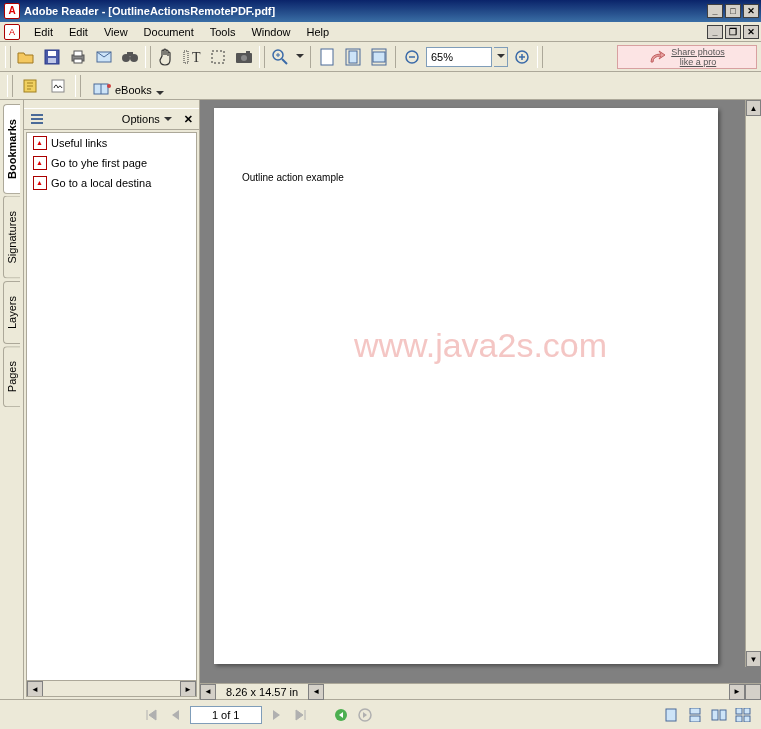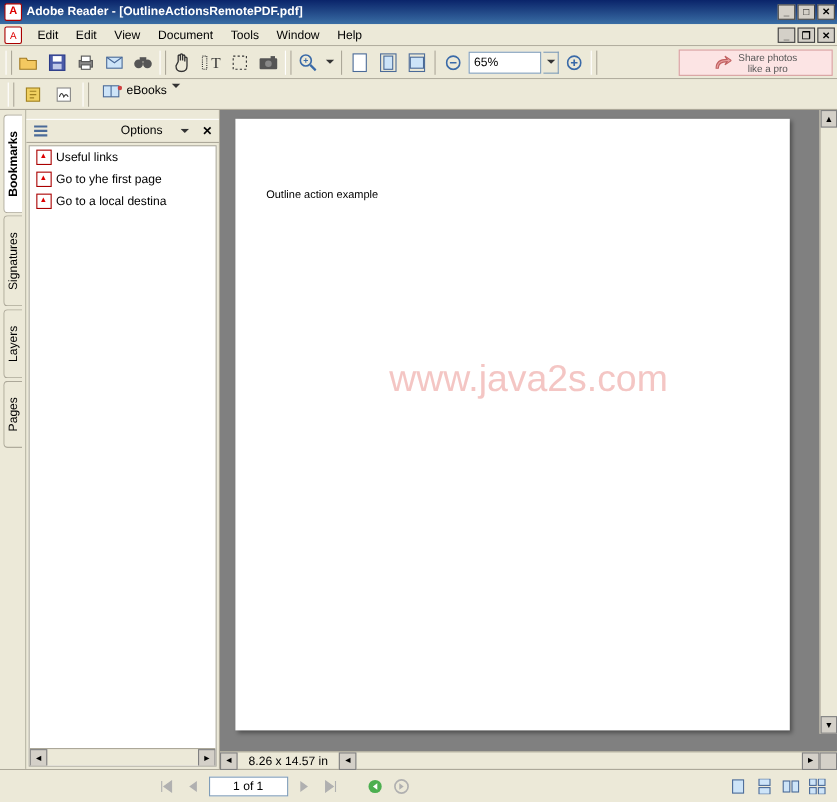--- a/index.html
+++ b/index.html
@@ -135,26 +135,27 @@
     width: 140px; height: 24px;
     background: #fce4e4;
     border: 1px solid #d8a0a0;
     display: flex;
     align-items: center;
     justify-content: center;
     gap: 6px;
     font-size: 9px;
     color: #555;
     text-align:center;
+    text-decoration:underline;
   }
   .ebooks-btn {
     height: 22px;
     border: 1px solid transparent;
     display: flex;
-    align-items: flex-start;
+    align-items: flex-end;
     padding: 0 6px;
     gap: 4px;
   }
   
   .main {
     display: flex;
     height: 599px;
   }
   
   .tabstrip {
@@ -195,21 +196,21 @@
   .bm-header {
     height: 22px;
     background: #ece9d8;
     border-top: 1px solid #fff;
     border-bottom: 1px solid #aca899;
     display: flex;
     align-items: center;
     padding: 0 6px;
     gap: 6px;
   }
-  .bm-header .options { display: flex; align-items: center; gap: 16px; cursor: default; margin-left:auto;}
+  .bm-header .options { display: flex; align-items: center; gap: 4px; cursor: default; margin-left:auto;}
   .bm-header .close { margin-left: 6px; font-weight: bold; cursor: default; }
   .bm-list {
     flex: 1;
     background: #fff;
     border: 1px solid #aca899;
     margin: 2px;
     overflow: hidden;
     position: relative;
   }
   .bm-item {

